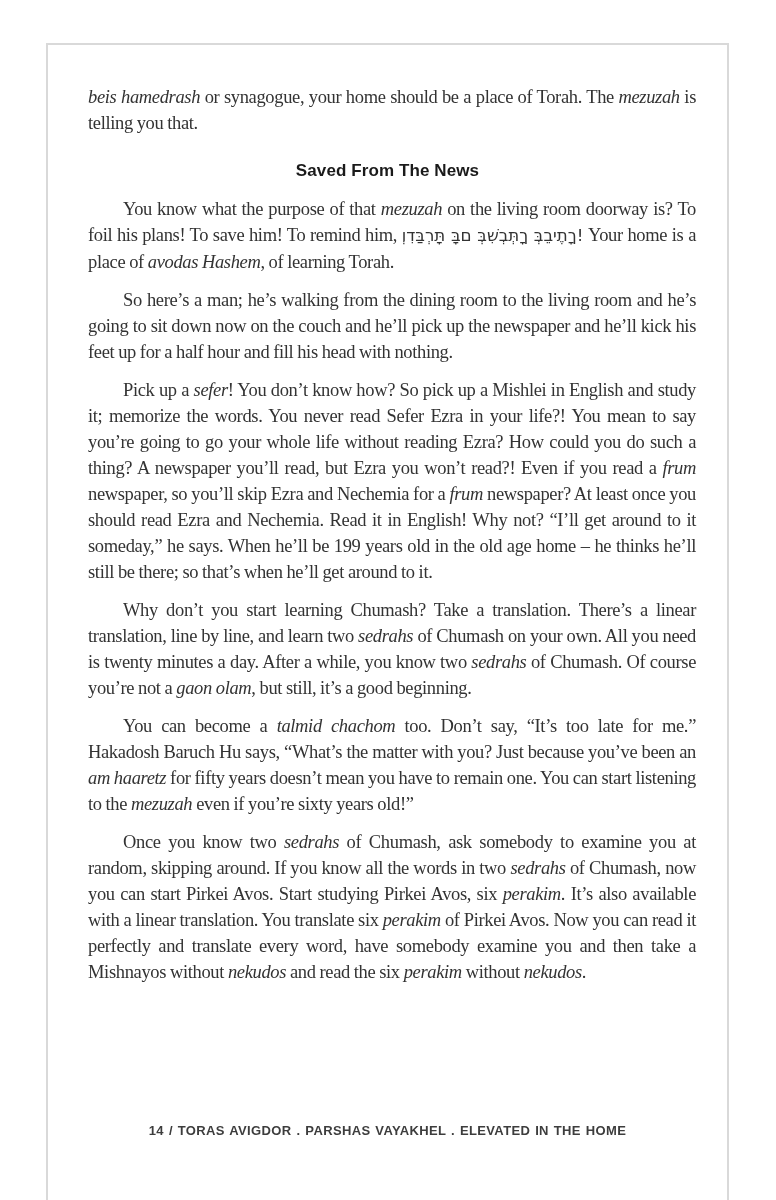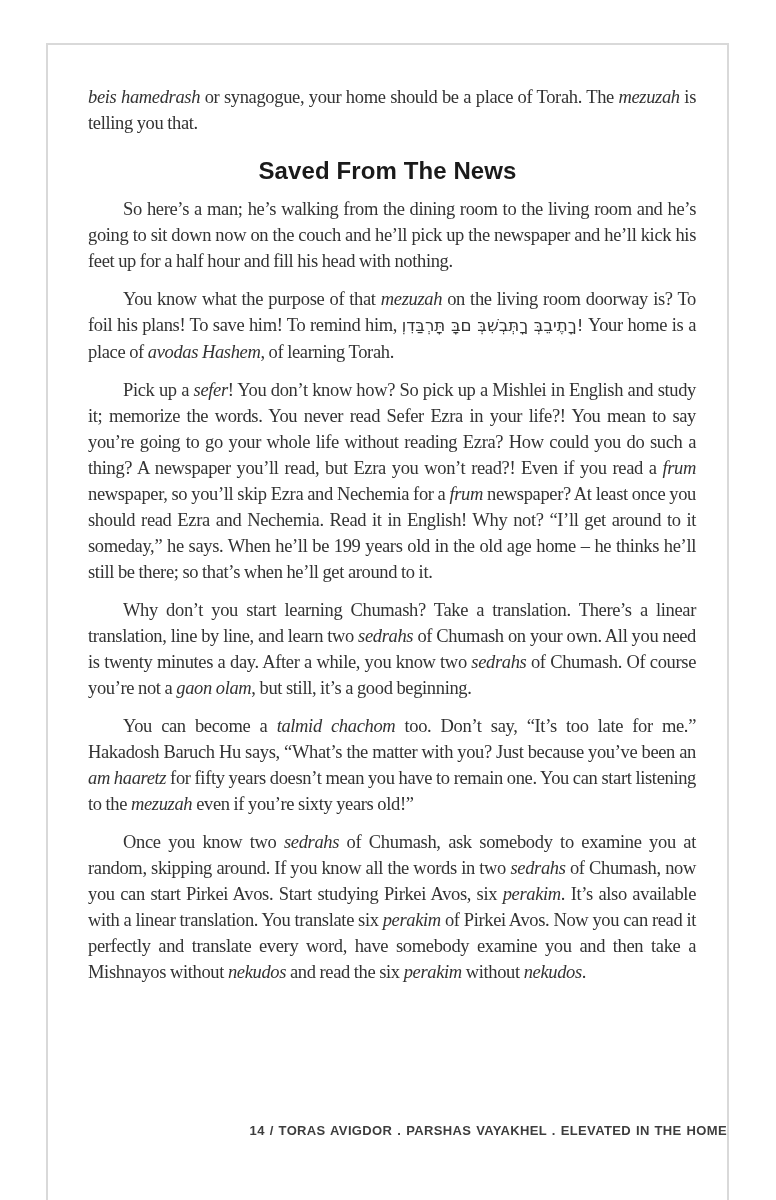--- a/index.html
+++ b/index.html
@@ -37,56 +37,56 @@
     word-spacing:-0.4px;
     color:var(--text-color);
     text-align:justify;
     text-indent:35px;
   }
   .content p.no-indent{text-indent:0;}
   .content h2{
     margin:22px 0 12px 0;
     font-family:"Liberation Sans", sans-serif;
     font-weight:bold;
-    font-size:24px;
+    font-size:17px;
     line-height:26px;
     letter-spacing:0.1px;
     color:var(--heading-color);
     text-align:center;
   }
   em{font-style:italic;}
   .heb{
     direction:ltr;
     unicode-bidi:bidi-override;
     font-family:"DejaVu Sans", sans-serif;
     font-size:0.9em;
     letter-spacing:0;
   }
   .footer{
     position:absolute;
     left:0;top:1078px;
     width:100%;
-    text-align:right;
+    text-align:center;
     font-family:"Liberation Sans", sans-serif;
     font-weight:bold;
     font-size:13px;
     line-height:16px;
     letter-spacing:0.35px;
     word-spacing:1px;
     color:var(--footer-color);
   }
 </style>
 </head>
 <body>
 
 <div class="page">
   <div class="content">
       <p class="no-indent"><em>beis hamedrash</em><span> or synagogue,  your home should be a place of Torah. The </span><em>mezuzah</em><span> is telling you that.</span></p>
       <h2>Saved From The News</h2>
+      <p><span>You know what the purpose of that </span><em>mezuzah</em><span> on the living room doorway is? To foil his plans! To save him! To remind him, </span><span class="heb">וְדִבַּרְתָּ בָּם בְּשִׁבְתְּךָ בְּבֵיתֶךָ!</span><span> Your home is a place of </span><em>avodas Hashem</em><span>, of learning Torah.</span></p>
       <p><span>So here’s a man; he’s walking from the dining room to the living room and he’s going to sit down now on the couch and he’ll pick up the newspaper and he’ll kick his feet up for a half hour and fill his head with nothing.</span></p>
-      <p><span>You know what the purpose of that </span><em>mezuzah</em><span> on the living room doorway is? To foil his plans! To save him! To remind him, </span><span class="heb">וְדִבַּרְתָּ בָּם בְּשִׁבְתְּךָ בְּבֵיתֶךָ!</span><span> Your home is a place of </span><em>avodas Hashem</em><span>, of learning Torah.</span></p>
       <p><span>Pick up a </span><em>sefer</em><span>! You don’t know how? So pick up a Mishlei in English and study it; memorize the words. You never read Sefer Ezra in your life?! You mean to say you’re going to go your whole life without reading Ezra? How could you do such a thing? A newspaper you’ll read, but Ezra you won’t read?! Even if you read a </span><em>frum</em><span> newspaper, so you’ll skip Ezra and Nechemia for a </span><em>frum</em><span> newspaper? At least once you should read Ezra and Nechemia. Read it in English! Why not? “I’ll get around to it someday,” he says. When he’ll be 199 years old in the old age home – he thinks he’ll still be there; so that’s when he’ll get around to it.</span></p>
       <p><span>Why don’t you start learning Chumash?  Take a translation.  There’s a linear translation, line by line, and learn two </span><em>sedrahs</em><span> of Chumash on your own. All you need is twenty minutes a day.  After a while, you know two </span><em>sedrahs</em><span> of Chumash.  Of course you’re not a </span><em>gaon olam</em><span>, but still, it’s a good beginning.</span></p>
       <p><span>You can become a </span><em>talmid chachom</em><span> too. Don’t say, “It’s too late for me.” Hakadosh Baruch Hu says, “What’s the matter with you?  Just because you’ve been an </span><em>am haaretz</em><span> for fifty years doesn’t mean you have to remain one. You can start listening to the </span><em>mezuzah</em><span> even if you’re sixty years old!”</span></p>
       <p><span>Once you know two </span><em>sedrahs</em><span> of Chumash, ask somebody to examine you at random, skipping around.  If you know all the words in two </span><em>sedrahs</em><span> of Chumash, now you can start Pirkei Avos.  Start studying Pirkei Avos, six </span><em>perakim</em><span>. It’s also available with a linear translation.  You translate six </span><em>perakim</em><span> of Pirkei Avos.  Now you can read it perfectly and translate every word, have somebody examine you and then take a Mishnayos without </span><em>nekudos</em><span> and read the six </span><em>perakim</em><span> without </span><em>nekudos</em><span>.</span></p>
     </div>
   <div class="footer">14 / TORAS AVIGDOR . PARSHAS VAYAKHEL . ELEVATED IN THE HOME</div>
 </div>
 
 </body></html>

